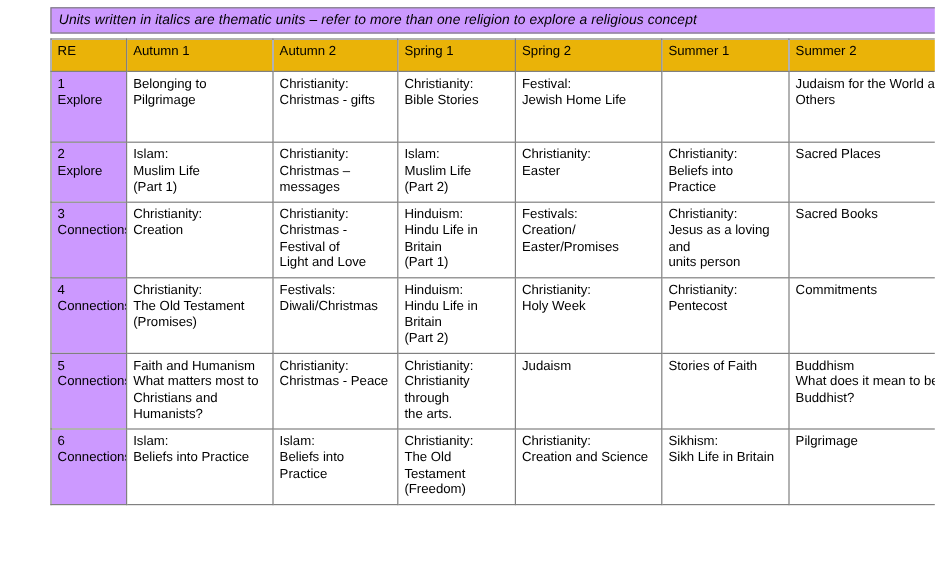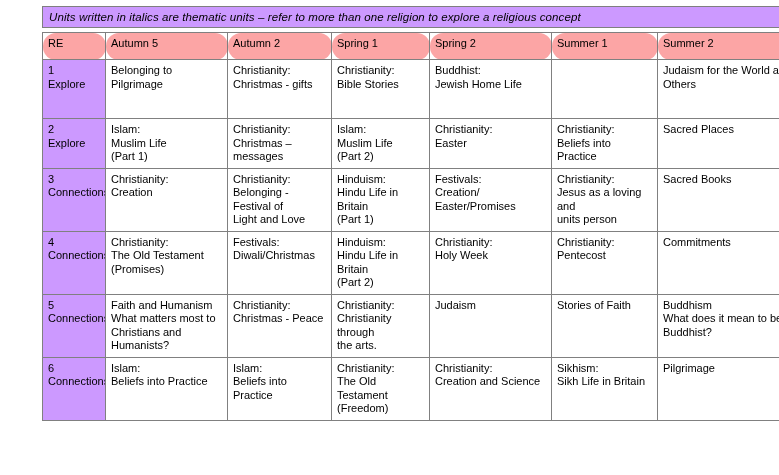--- a/index.html
+++ b/index.html
@@ -47,27 +47,26 @@
     border: 1px solid #808080;
     vertical-align: top;
     padding: 4px 5px 4px 5px;
     font-size: 11px;
     line-height: 13.5px;
     font-weight: normal;
     text-align: left;
     overflow: hidden;
   }
   th.hdr {
-    background: #fca5a5;
+    background: #eab308;
     font-weight: bold;
     height: 18px;
     vertical-align: middle;
     padding-top: 2px;
     padding-bottom: 2px;
-    border-radius: 13px;
   }
   td.yearcell {
     background: #cc99ff;
     font-weight: bold;
     padding: 3px 4px;
   }
   td.yearcell .ynum { display: block; }
   td.yearcell .ylabel { display: block; }
   .cell-line { display: block; white-space: pre-wrap; }
   .italic { }
@@ -96,21 +95,21 @@
         <col class="c1">
         <col class="c2">
         <col class="c3">
         <col class="c4">
         <col class="c5">
         <col class="c6">
     </colgroup>
     <thead>
       <tr>
         <th class="hdr">RE</th>
-        <th class="hdr">Autumn 5</th>
+        <th class="hdr">Autumn 1</th>
         <th class="hdr">Autumn 2</th>
         <th class="hdr">Spring 1</th>
         <th class="hdr">Spring 2</th>
         <th class="hdr">Summer 1</th>
         <th class="hdr">Summer 2</th>
       </tr>
     </thead>
     <tbody>
         <tr class="r-explore">
           <td class="yearcell">
@@ -123,21 +122,21 @@
           </td>
           <td>
             <span class="cell-line">Christianity:</span>
             <span class="cell-line">Christmas - gifts</span>
           </td>
           <td>
             <span class="cell-line">Christianity:</span>
             <span class="cell-line">Bible Stories</span>
           </td>
           <td>
-            <span class="cell-line">Buddhist:</span>
+            <span class="cell-line">Festival:</span>
             <span class="cell-line">Jewish Home Life</span>
           </td>
           <td>
             <span class="cell-line"></span>
           </td>
           <td class="italic">
             <span class="cell-line">Judaism for the World and</span>
             <span class="cell-line">Others</span>
           </td>
         </tr>
@@ -177,21 +176,21 @@
           <td class="yearcell">
             <span class="ynum">3</span>
             <span class="ylabel">Connections</span>
           </td>
           <td>
             <span class="cell-line">Christianity:</span>
             <span class="cell-line">Creation</span>
           </td>
           <td>
             <span class="cell-line">Christianity:</span>
-            <span class="cell-line">Belonging - Festival of</span>
+            <span class="cell-line">Christmas - Festival of</span>
             <span class="cell-line">Light and Love</span>
           </td>
           <td>
             <span class="cell-line">Hinduism:</span>
             <span class="cell-line">Hindu Life in Britain</span>
             <span class="cell-line">(Part 1)</span>
           </td>
           <td class="italic">
             <span class="cell-line">Festivals:</span>
             <span class="cell-line">Creation/</span>

